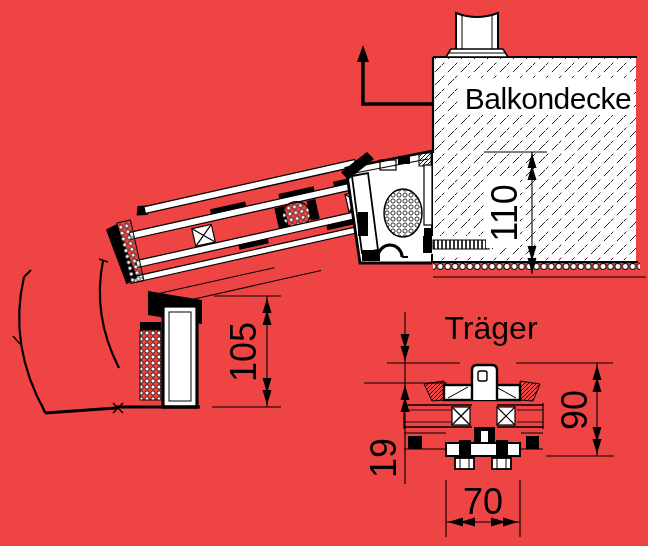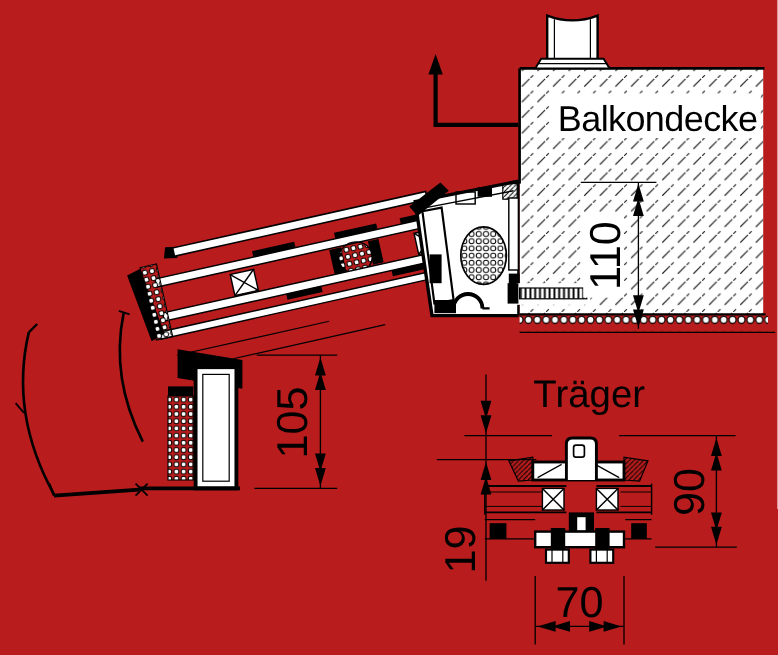--- a/index.html
+++ b/index.html
@@ -1,16 +1,16 @@
 <!DOCTYPE html>
 <html><head>
 <meta charset="utf-8">
 <style>
   html,body{margin:0;padding:0;background:#ffffff;}
-  .sheet{width:648px;height:546px;background:#b91c1c;position:relative;overflow:hidden;}
+  .sheet{width:648px;height:546px;background:#ef4444;position:relative;overflow:hidden;}
   svg{display:block;}
   svg text{font-family:"Liberation Sans","DejaVu Sans",sans-serif;fill:#000;}
   .dim-text{font-size:36px;}
   .title-text{font-size:30px;letter-spacing:-0.5px;}
   .title-text2{font-size:32px;}
   .thin{stroke:#000;stroke-width:1.1;}
 </style>
 </head>
 <body>
 

